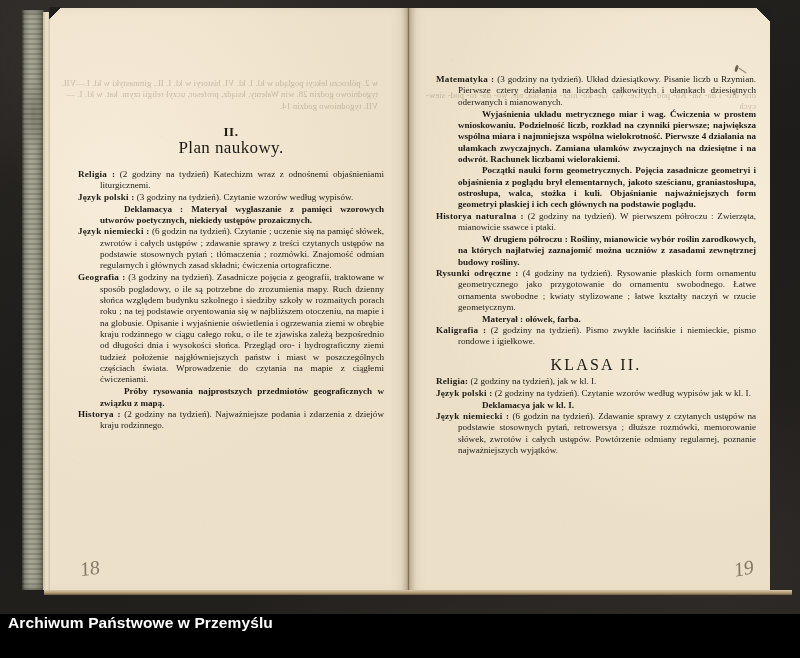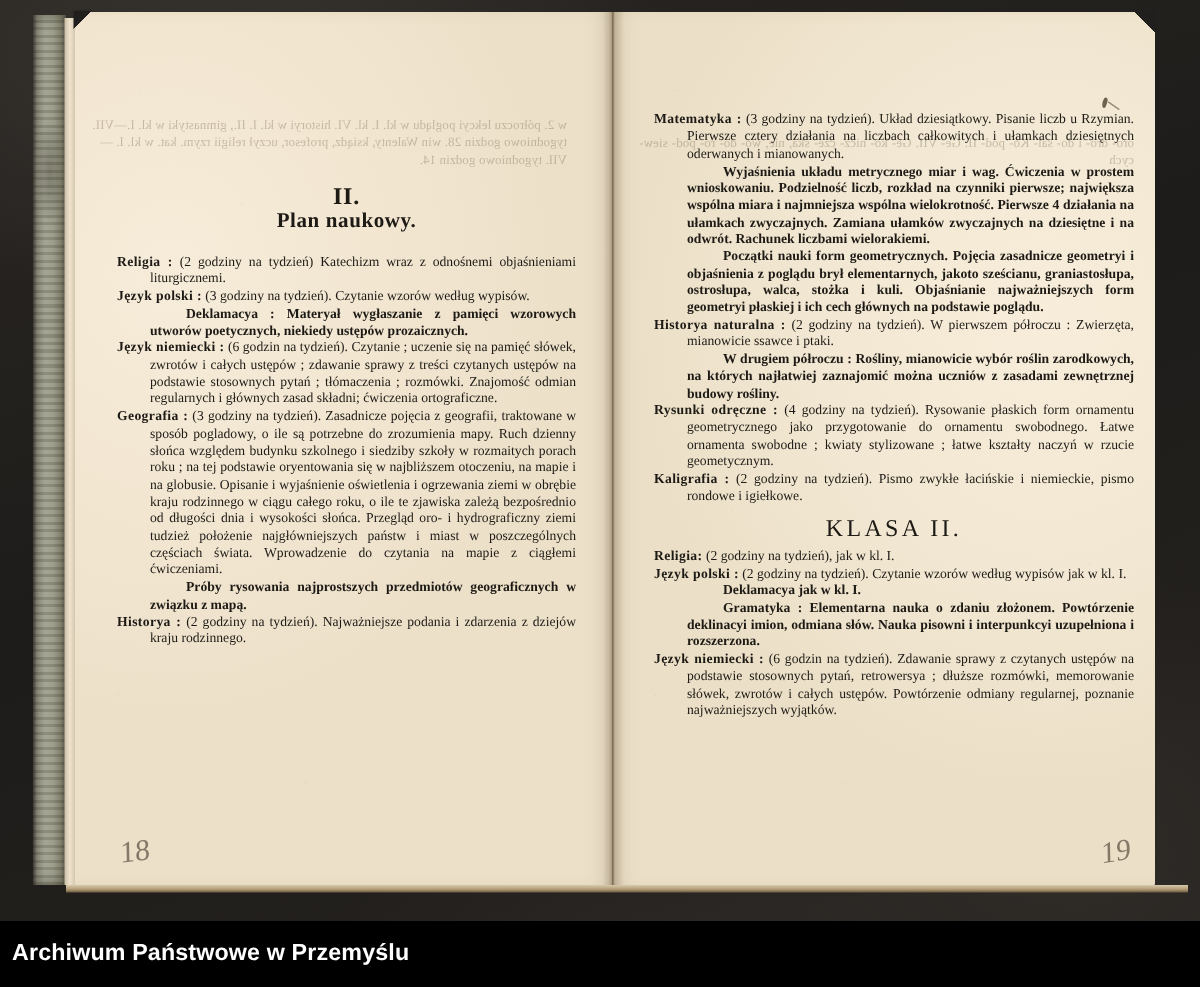--- a/index.html
+++ b/index.html
@@ -184,27 +184,27 @@
     line-height: 11.35px;
     text-align: justify;
     z-index: 5;
   }
   .col-left  { left: 56px;  top: 118px; width: 306px; }
   .col-right { left: 414px; top: 66px;  width: 320px; }
 
   .ctr { text-align: center; }
   .sec-num {
     font-weight: bold;
-    font-size: 16px;
+    font-size: 13px;
     letter-spacing: 0.5px;
     margin-bottom: 5px;
   }
   .sec-title {
-    font-weight: bold;
-    font-size: 14px;
+    font-weight: normal;
+    font-size: 17px;
     letter-spacing: 0.4px;
     margin-bottom: 15px;
   }
   .klasa {
     font-size: 10.2px;
     letter-spacing: 2.2px;
     margin-bottom: 9px;
     margin-top: 2px;
   }
   .klasa-2 {
@@ -281,21 +281,21 @@
 
   
   .watermark-bar {
     position: absolute;
     left: 0;
     bottom: 0;
     width: 800px;
     height: 44px;
     background: #000000;
     display: flex;
-    align-items: center;
+    align-items: flex-start;
     z-index: 20;
   }
   .watermark-text {
     color: #ffffff;
     font-family: "Liberation Sans", sans-serif;
     font-size: 15.5px;
     font-weight: bold;
     padding-left: 8px;
     letter-spacing: 0.1px;
   }
@@ -377,40 +377,40 @@
         <span>(2 godziny na tydzień). W pierwszem półroczu : Zwierzęta, mianowicie ssawce i ptaki.</span>
       </div>
 
       <div class="para">W drugiem półroczu : Rośliny, mianowicie wybór roślin zarodkowych, na których najłatwiej zaznajomić można uczniów z zasadami zewnętrznej budowy rośliny.</div>
 
       <div class="entry">
         <span class="subject">Rysunki odręczne :</span>
         <span>(4 godziny na tydzień). Rysowanie płaskich form ornamentu geometrycznego jako przygotowanie do ornamentu swobodnego. Łatwe ornamenta swobodne ; kwiaty stylizowane ; łatwe kształty naczyń w rzucie geometycznym.</span>
       </div>
 
+      <div class="para">Materyał : ołówek, farba.</div>
 
       <div class="entry">
         <span class="subject">Kaligrafia :</span>
         <span>(2 godziny na tydzień). Pismo zwykłe łacińskie i niemieckie, pismo rondowe i igiełkowe.</span>
       </div>
 
       <div class="klasa-2">KLASA II.</div>
 
       <div class="entry">
         <span class="subject">Religia:</span>
         <span>(2 godziny na tydzień), jak w kl. I.</span>
       </div>
 
       <div class="entry">
         <span class="subject">Język polski :</span>
         <span>(2 godziny na tydzień). Czytanie wzorów według wypisów jak w kl. I.</span>
       </div>
 
       <div class="para">Deklamacya jak w kl. I.</div>
-      <div class="para">Gramatyka : Elementarna nauka o zdaniu złożonem. Powtórzenie deklinacyi imion, odmiana słów. Nauka pisowni i interpunkcyi uzupełniona i rozszerzona.</div>
 
       <div class="entry">
         <span class="subject">Język niemiecki :</span>
         <span>(6 godzin na tydzień). Zdawanie sprawy z czytanych ustępów na podstawie stosownych pytań, retrowersya ; dłuższe rozmówki, memorowanie słówek, zwrotów i całych ustępów. Powtórzenie odmiany regularnej, poznanie najważniejszych wyjątków.</span>
       </div>
 
     </div>
 
     <div class="folio folio-right">19</div>
 

